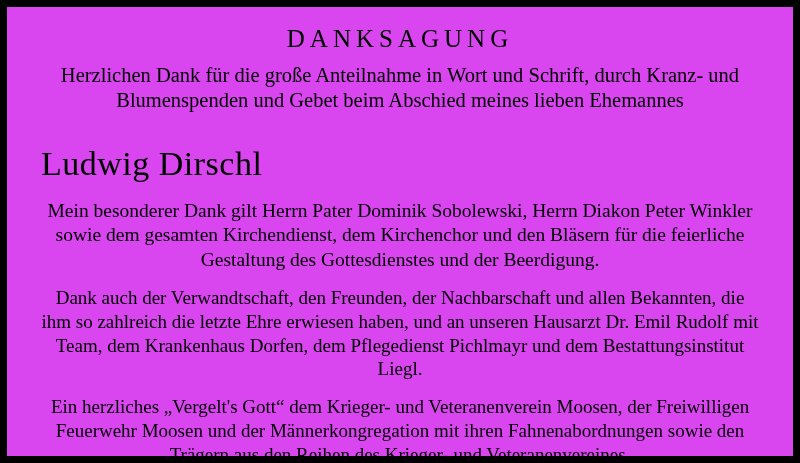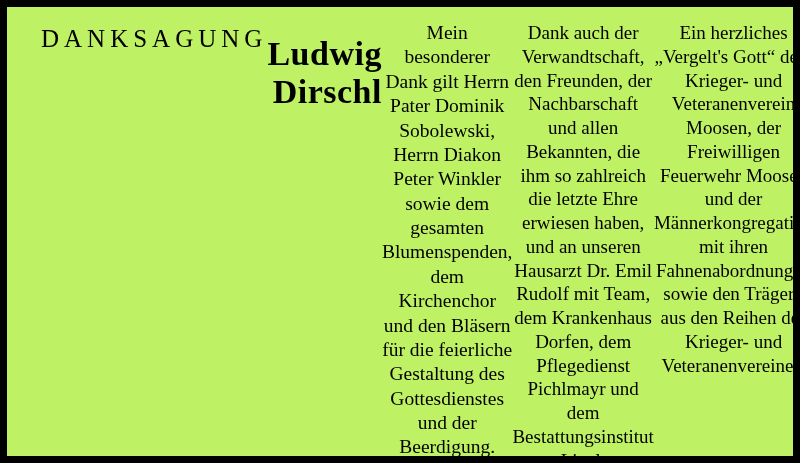--- a/index.html
+++ b/index.html
@@ -12,45 +12,45 @@
     height: 463px;
     font-family: "Liberation Serif", serif;
     color: #000000;
     overflow: hidden;
   }
   .notice {
     box-sizing: border-box;
     width: 800px;
     height: 463px;
     border: 7px solid #000000;
-    background: #bef264;
+    background: #d946ef;
     padding: 14px 34px 10px 34px;
     display: flex;
-    flex-direction: row;
+    flex-direction: column;
   }
   .heading {
     text-align: center;
     font-size: 25px;
     letter-spacing: 5px;
     font-weight: 400;
     margin: 4px 0 10px 0;
     font-family: "Liberation Serif", serif;
   }
   .intro {
     text-align: center;
     font-size: 20.5px;
     line-height: 1.22;
     margin: 0 0 6px 0;
   }
   .name {
-    text-align: right;
+    text-align: left;
     font-size: 34px;
-    font-weight: 700;
+    font-weight: 400;
     letter-spacing: 0.5px;
-    margin: 14px 0 16px 0;
+    margin: 26px 0 16px 0;
     font-family: "Liberation Serif", serif;
   }
   .para {
     text-align: center;
     font-size: 19.5px;
     line-height: 1.25;
     margin: 0 0 14px 0;
   }
   .para.tight {
     font-size: 19px;
@@ -59,24 +59,25 @@
     flex: 1 1 auto;
   }
 </style>
 </head>
 <body>
 
 <div class="notice">
 
   <div class="heading">DANKSAGUNG</div>
 
+  <div class="intro">Herzlichen Dank für die große Anteilnahme in Wort und Schrift, durch Kranz- und Blumenspenden und Gebet beim Abschied meines lieben Ehemannes</div>
 
   <div class="name">Ludwig Dirschl</div>
 
-  <div class="para">Mein besonderer Dank gilt Herrn Pater Dominik Sobolewski, Herrn Diakon Peter Winkler sowie dem gesamten Blumenspenden, dem Kirchenchor und den Bläsern für die feierliche Gestaltung des Gottesdienstes und der Beerdigung.</div>
+  <div class="para">Mein besonderer Dank gilt Herrn Pater Dominik Sobolewski, Herrn Diakon Peter Winkler sowie dem gesamten Kirchendienst, dem Kirchenchor und den Bläsern für die feierliche Gestaltung des Gottesdienstes und der Beerdigung.</div>
 
   <div class="para tight">Dank auch der Verwandtschaft, den Freunden, der Nachbarschaft und allen Bekannten, die ihm so zahlreich die letzte Ehre erwiesen haben, und an unseren Hausarzt Dr. Emil Rudolf mit Team, dem Krankenhaus Dorfen, dem Pflegedienst Pichlmayr und dem Bestattungsinstitut Liegl.</div>
 
   <div class="para tight">Ein herzliches „Vergelt's Gott“ dem Krieger- und Veteranenverein Moosen, der Freiwilligen Feuerwehr Moosen und der Männerkongregation mit ihren Fahnenabordnungen sowie den Trägern aus den Reihen des Krieger- und Veteranenvereines.</div>
 
   <div class="spacer"></div>
 
 </div>
 
 </body></html>

